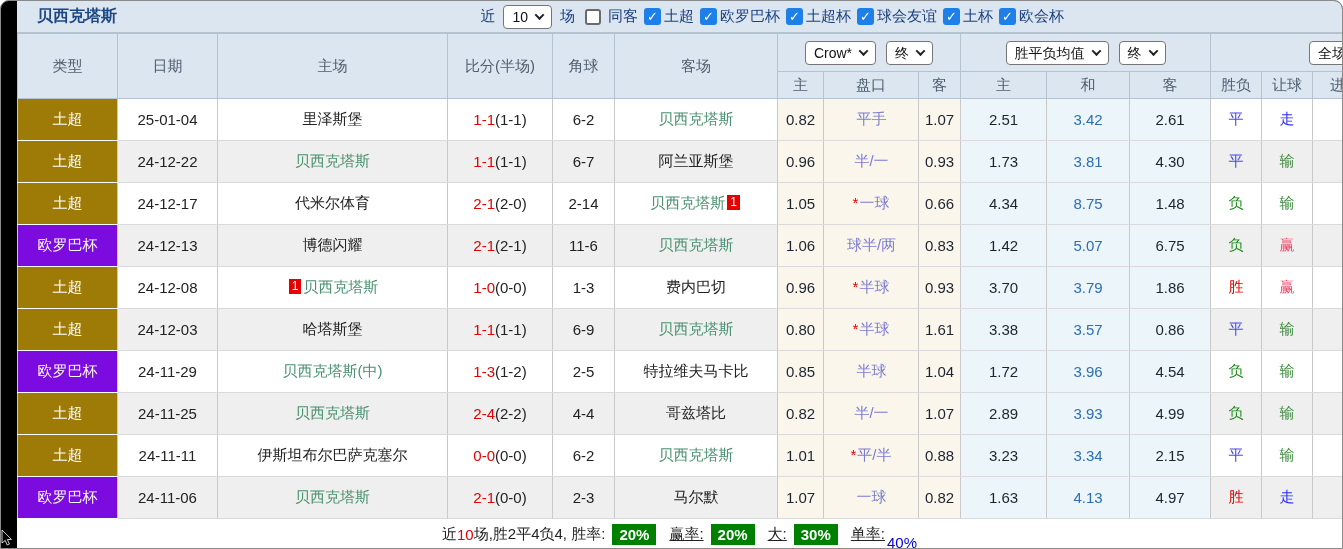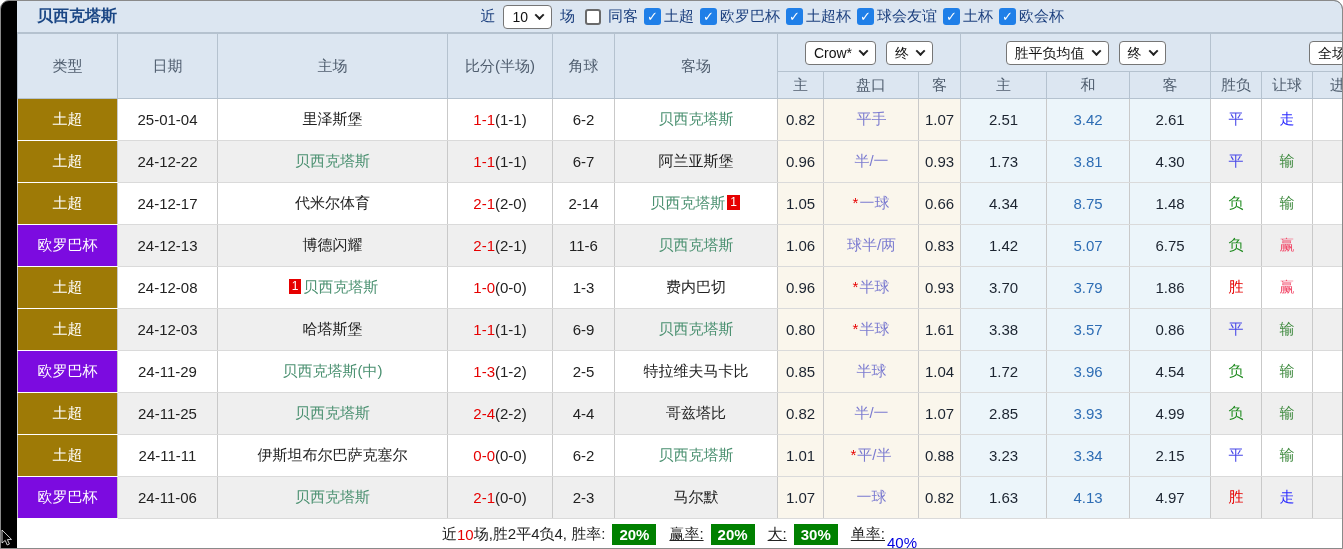--- a/index.html
+++ b/index.html
@@ -381,21 +381,21 @@
         <tr>
     <td class="type" style="background: rgb(158, 122, 6);">土超</td>
     <td class="date">24-11-25</td>
     <td class="team home"><span class="tname" style="color: rgb(74, 144, 112);">贝西克塔斯</span></td>
     <td class="score"><span class="ft">2-4</span><span class="ht">(2-2)</span></td>
     <td class="corner">4-4</td>
     <td class="team away"><span class="tname">哥兹塔比</span></td>
     <td class="odds cream">0.82</td>
     <td class="cream"><span class="star"></span><span class="pantxt">半/一</span></td>
     <td class="odds cream">1.07</td>
-    <td class="odds blue">2.85</td>
+    <td class="odds blue">2.89</td>
     <td class="odds blue draw">3.93</td>
     <td class="odds blue">4.99</td>
     <td class="res" style="color: rgb(30, 138, 30);">负</td>
     <td class="res" style="color: rgb(63, 138, 63);">输</td>
     <td class="res" style="color: rgb(230, 0, 0);">大</td>
   </tr>
         <tr>
     <td class="type" style="background: rgb(158, 122, 6);">土超</td>
     <td class="date">24-11-11</td>
     <td class="team home"><span class="tname">伊斯坦布尔巴萨克塞尔</span></td>

